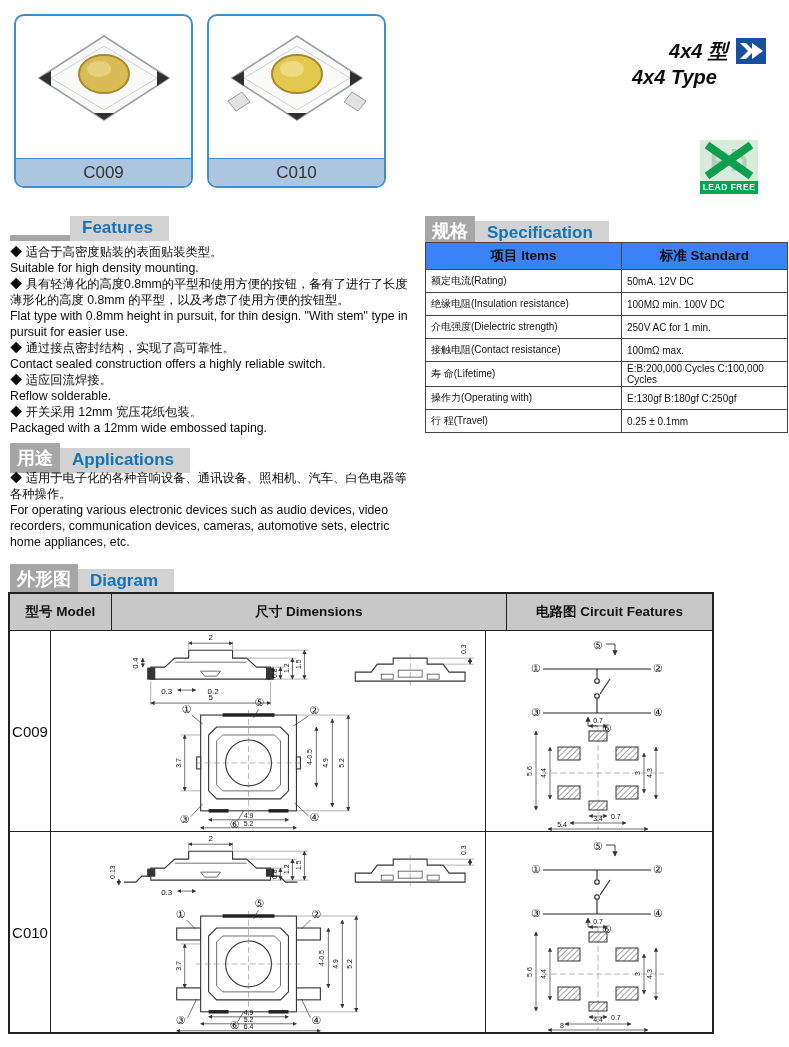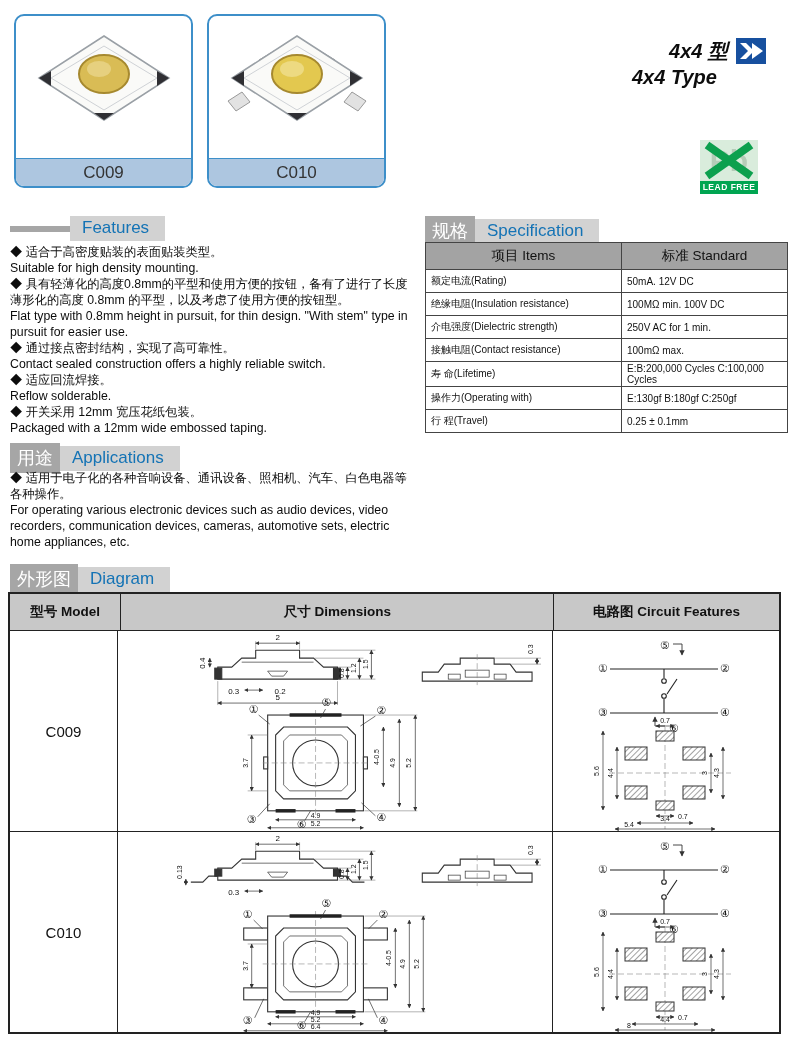--- a/index.html
+++ b/index.html
@@ -18,40 +18,40 @@
 
   
   .leadfree{position:absolute;left:700px;top:140px;width:58px;height:54px;}
   .lf-top{position:relative;height:41px;background:#d9ecdc;overflow:hidden;}
   .lf-pb{position:absolute;left:0;top:0;width:100%;text-align:center;font-size:30px;line-height:41px;font-weight:bold;color:#b5ccb8;}
   .lf-x{position:absolute;left:0;top:0;}
   .lf-x line{stroke:#0ca04e;stroke-width:8;}
   .lf-bar{height:13px;background:#00a551;color:#fff;font-size:8.5px;font-weight:bold;text-align:center;line-height:13px;letter-spacing:.5px;}
 
   
-  .shead{position:absolute;display:flex;align-items:center;font-weight:normal;}
+  .shead{position:absolute;display:flex;align-items:flex-end;font-weight:bold;}
   .shead .cn{background:#a6a6a6;color:#fff;font-size:18px;padding:3px 7px;display:flex;align-items:center;}
   .shead .cn.empty{width:46px;}
   .shead .en{background:#d2d2d2;color:#1473b5;font-size:17px;padding:2px 16px 3px 12px;display:flex;align-items:center;}
 
   
   .tbody{position:absolute;left:10px;width:404px;font-size:12.3px;line-height:1.3;color:#0c0c0c;}
   .tbody .cn{margin:0;}
   .tbody .en{margin:0;}
 
   
   .spec{position:absolute;left:425px;top:242px;width:362px;border-collapse:collapse;table-layout:fixed;}
   .spec th,.spec td{border:1px solid #444;box-sizing:border-box;}
-  .spec th{background:#a3a3a3;font-size:13.5px;height:27px;font-weight:normal;}
+  .spec th{background:#3b82f6;font-size:13.5px;height:27px;font-weight:bold;}
   .spec td{font-size:10px;height:23px;padding:1px 5px;}
   .spec .c1{width:196px;}
   .spec .c2{width:166px;}
 
   
-  .dtable{position:absolute;left:8px;top:592px;width:773px;border:2px solid #222;box-sizing:border-box;background:#fff;}
+  .dtable{position:absolute;left:8px;top:592px;width:706px;border:2px solid #222;box-sizing:border-box;background:#fff;}
   .drow{display:flex;}
   .drow + .drow{border-top:1px solid #222;}
   .dhead{background:#c8c8c8;height:36px;font-weight:bold;font-size:13.5px;}
   .dc{box-sizing:border-box;display:flex;align-items:center;justify-content:center;}
   .dc-model{width:112px;border-right:1px solid #222;}
   .dc-dims{width:435px;border-right:1px solid #222;}
   .dc-circ{width:226px;}
   .dbody{height:200px;}
   .model-txt{font-size:15px;color:#111;}
 

